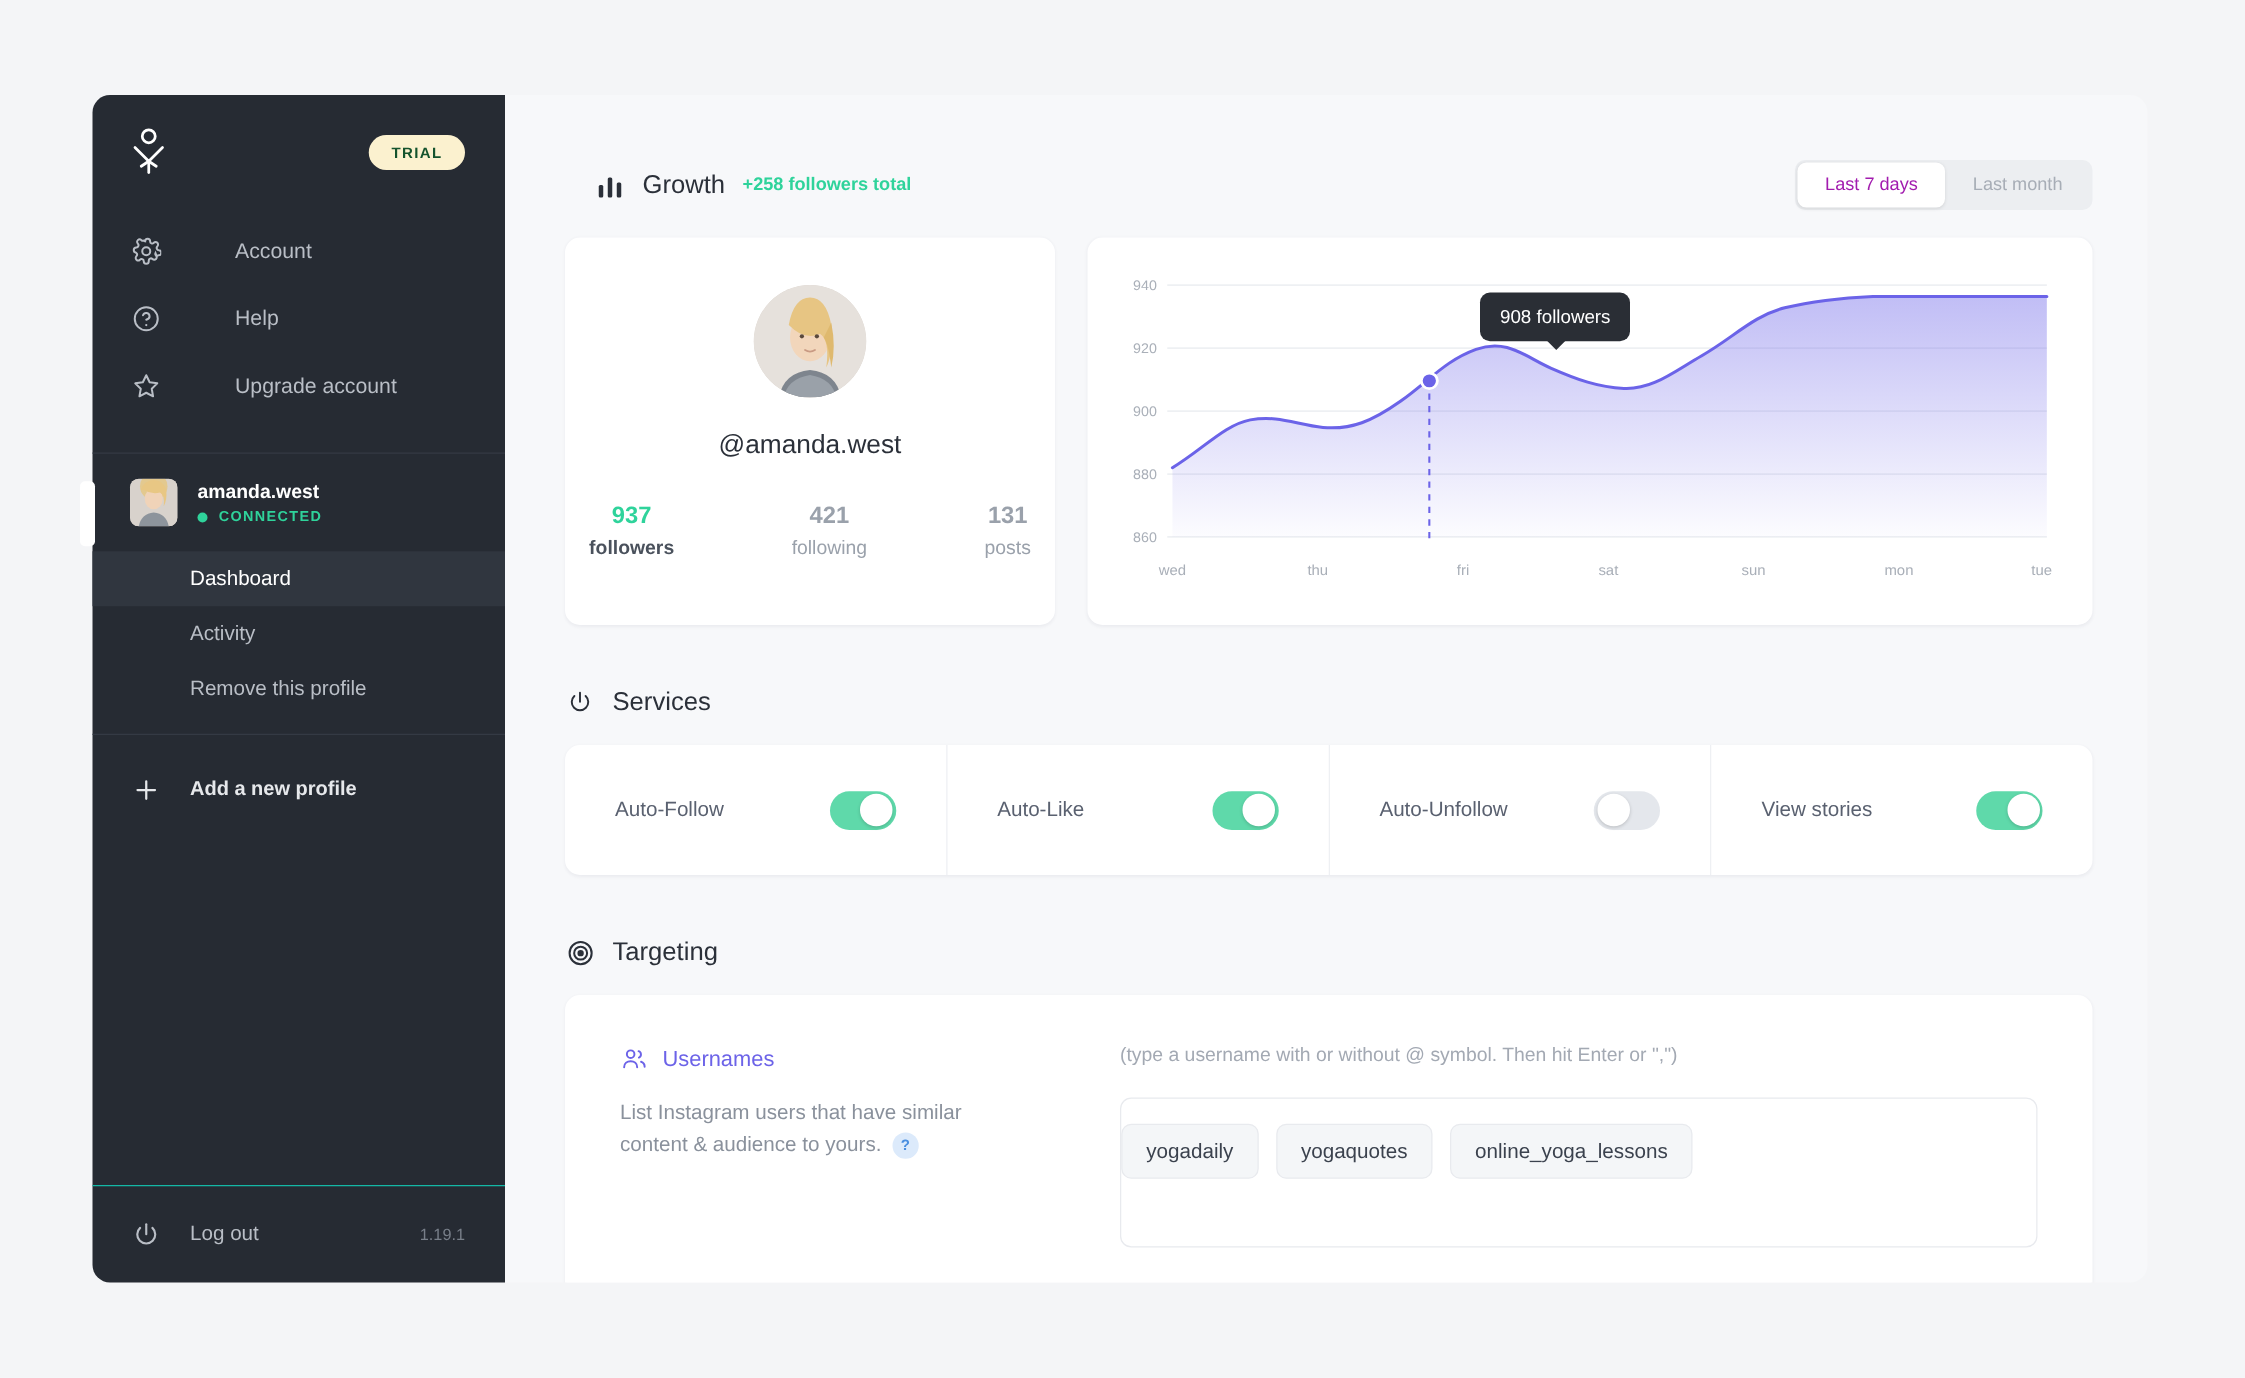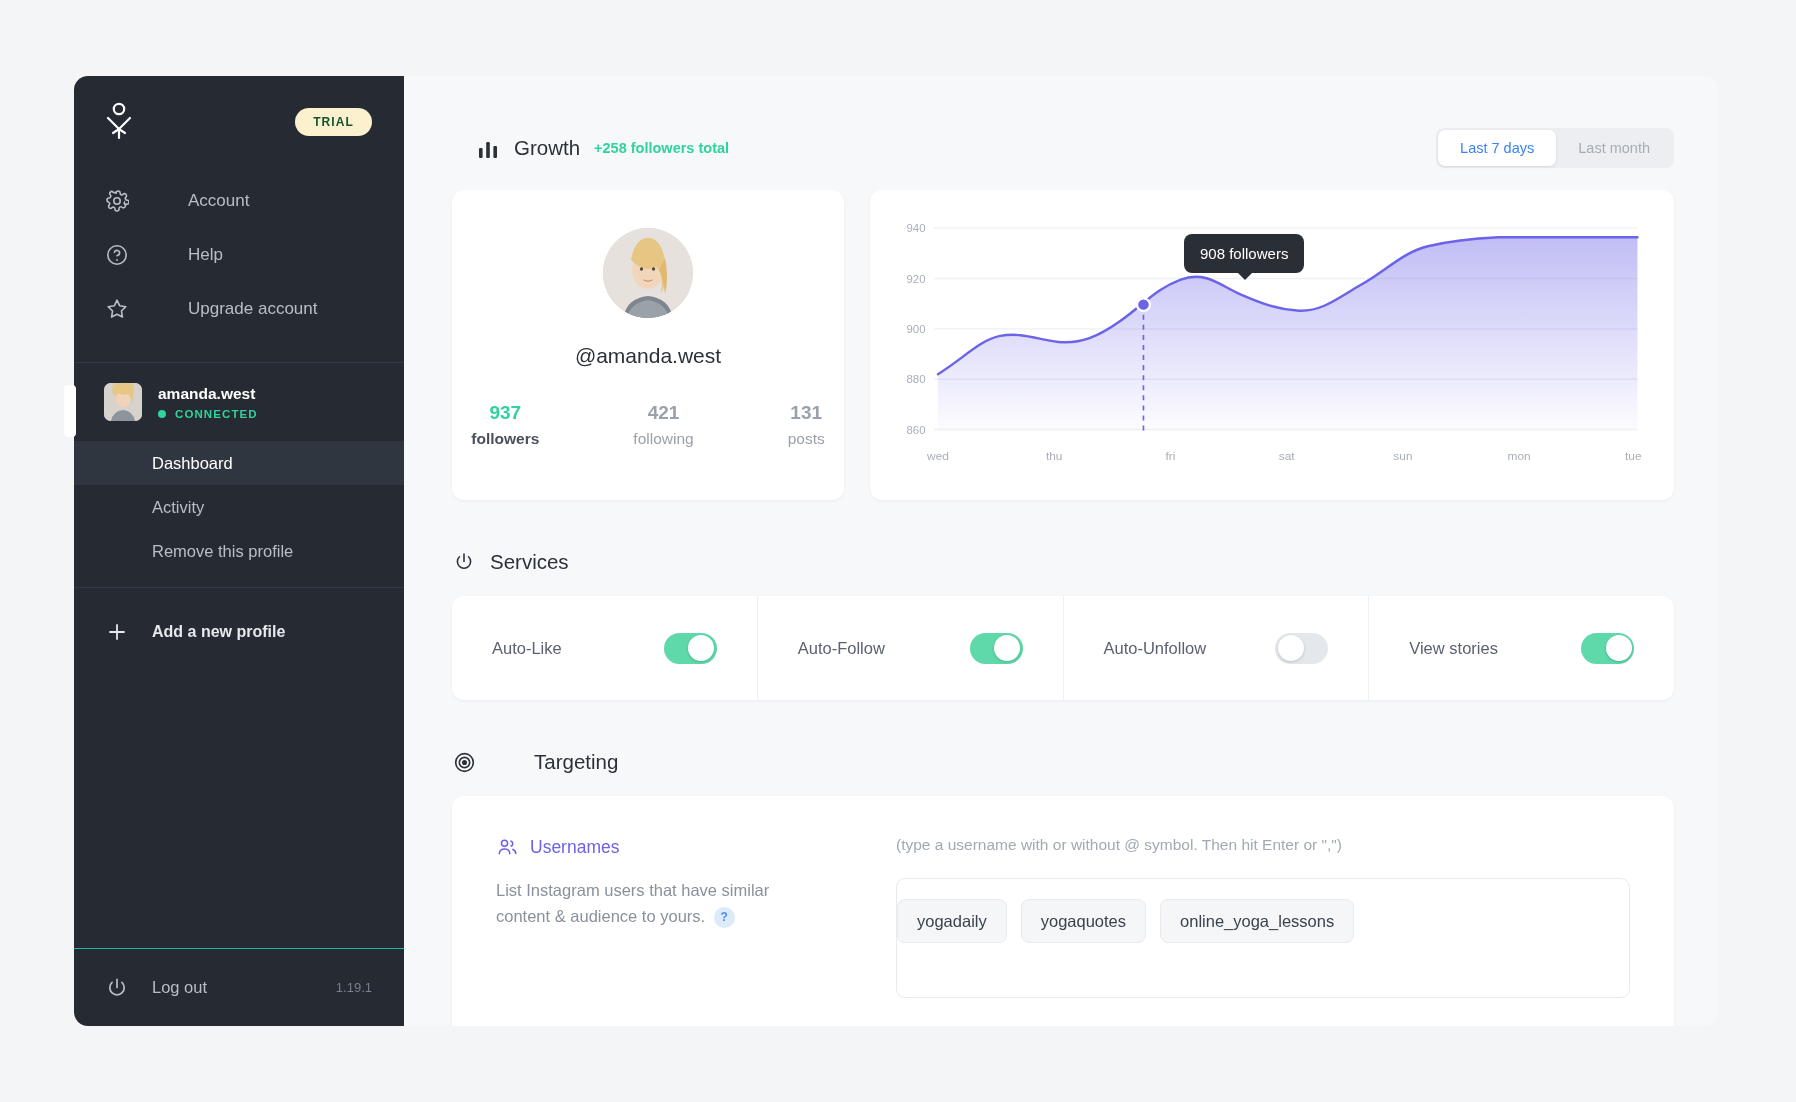--- a/index.html
+++ b/index.html
@@ -136,21 +136,21 @@
     display: flex;
     background: #eceef1;
     border-radius: 8px;
     padding: 2px;
   }
   .seg-btn {
     font-size: 14.5px; color: #a7adb6;
     padding: 10px 22px; border-radius: 7px;
     cursor: pointer;
   }
-  .seg-btn.active { background: #ffffff; color: #3b82f6; box-shadow: 0 1px 3px rgba(0,0,0,.10); }
+  .seg-btn.active { background: #ffffff; color: #a21caf; box-shadow: 0 1px 3px rgba(0,0,0,.10); }
 
   .cards-row { display: flex; margin-top: 22px; gap: 26px; }
 
   .card {
     background: #ffffff;
     border-radius: 12px;
     box-shadow: 0 1px 3px rgba(30,40,60,.06);
   }
   .profile-card {
     width: 392px; flex: 0 0 392px;
@@ -216,21 +216,21 @@
   .toggle.on { background: #5fd9aa; }
   .knob {
     position: absolute; top: 2.5px; left: 2.5px;
     width: 26px; height: 26px; border-radius: 50%;
     background: #fff; box-shadow: 0 1px 3px rgba(0,0,0,.18);
     transition: none;
   }
   .toggle.on .knob { left: auto; right: 2.5px; }
 
   
-  .sec-targeting { margin-top: 50px; gap: 44px; }
+  .sec-targeting { margin-top: 50px; }
   .targeting-card {
     margin-top: 22px;
     background: #fff;
     border-radius: 12px;
     box-shadow: 0 1px 3px rgba(30,40,60,.06);
     display: flex;
     padding: 40px 44px 40px 44px;
     min-height: 230px;
   }
   .tg-left { width: 400px; flex: 0 0 400px; padding-right: 30px;}
@@ -490,27 +490,27 @@
         <svg width="22" height="22" viewBox="0 0 24 24" fill="none" stroke="#2b3039" stroke-width="1.7" stroke-linecap="round">
           <path d="M12 3.4 V11.4"></path>
           <path d="M7.1 6.3 a7.2 7.2 0 1 0 9.8 0"></path>
         </svg>
       </span>
       <span class="sec-title">Services</span>
     </div>
 
     <div class="services-card">
       <div class="svc">
-        <span class="svc-lbl">Auto-Like</span>
+        <span class="svc-lbl">Auto-Follow</span>
         <span class="toggle on">
             <span class="knob"></span>
           </span>
       </div>
       <div class="svc">
-        <span class="svc-lbl">Auto-Follow</span>
+        <span class="svc-lbl">Auto-Like</span>
         <span class="toggle on">
             <span class="knob"></span>
           </span>
       </div>
       <div class="svc">
         <span class="svc-lbl">Auto-Unfollow</span>
         <span class="toggle">
             <span class="knob"></span>
           </span>
       </div>

